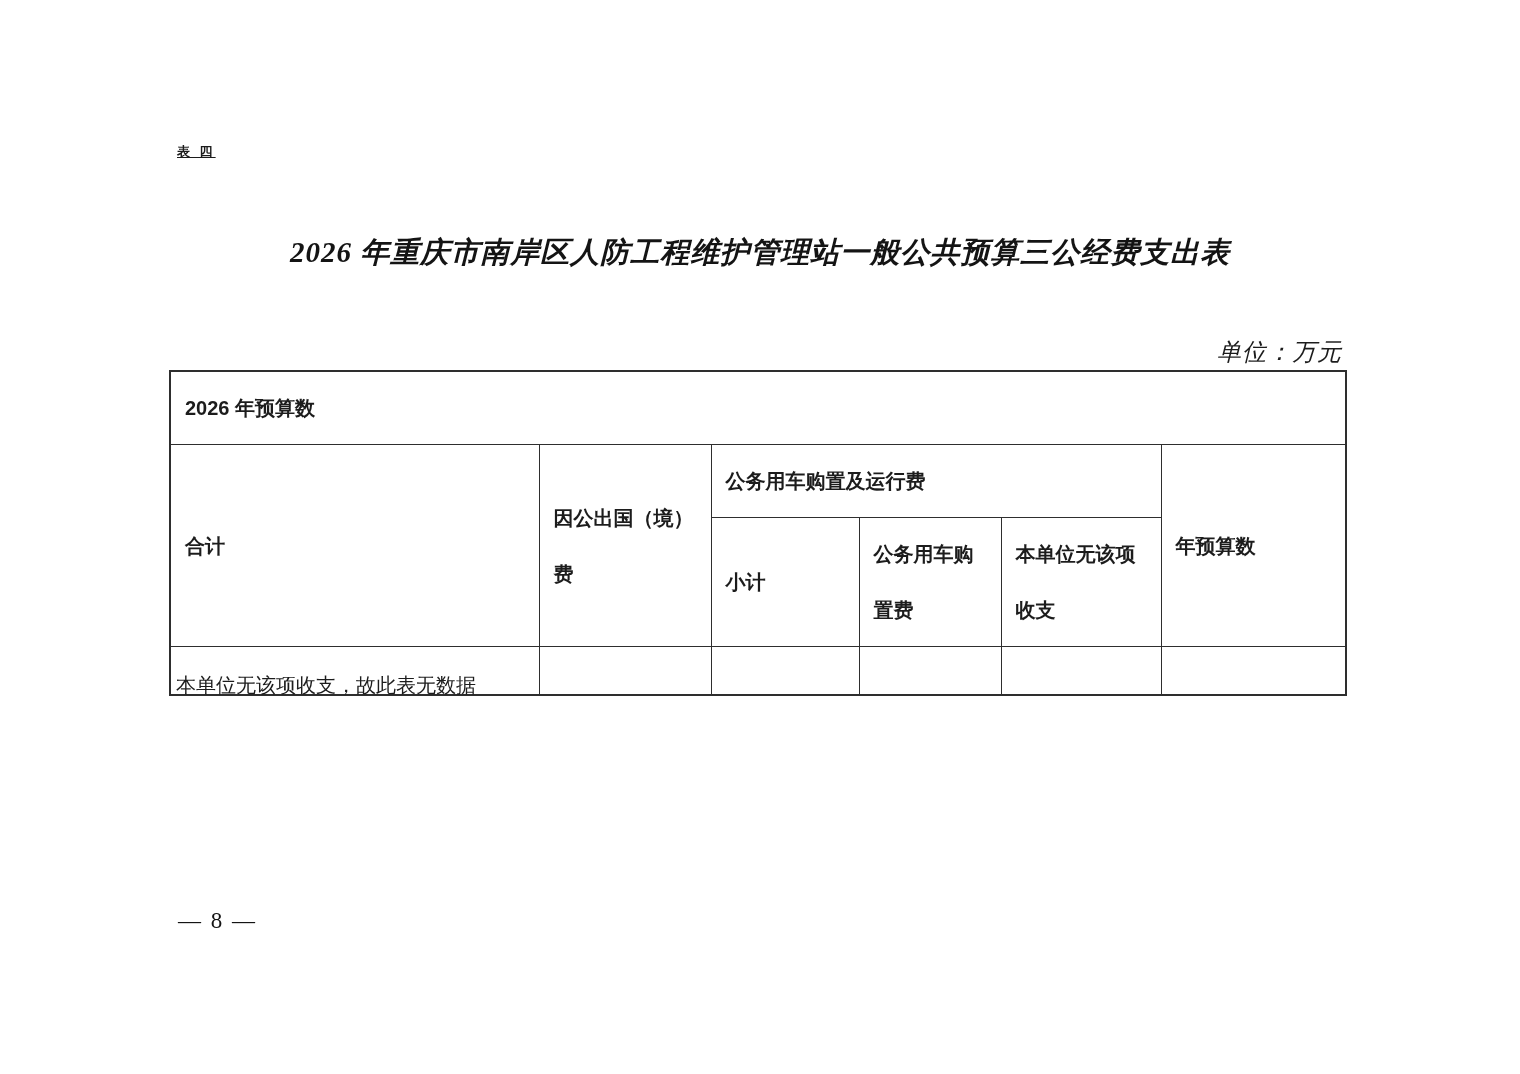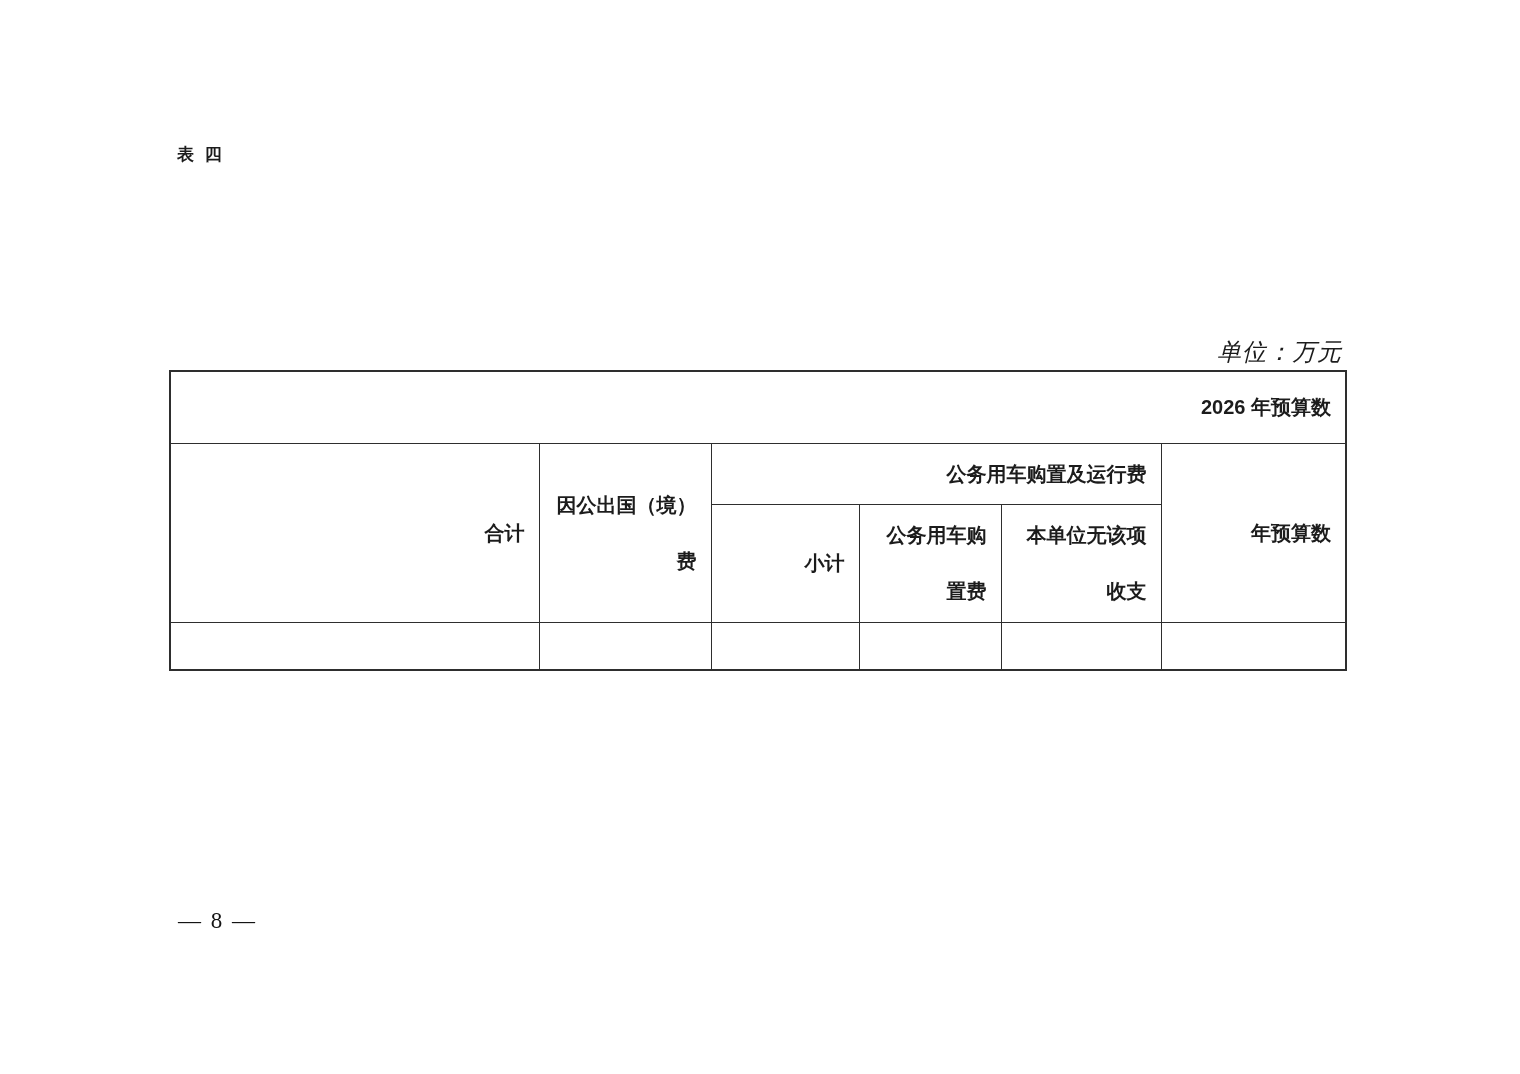--- a/index.html
+++ b/index.html
@@ -12,23 +12,24 @@
     color: #1c1c1c;
     font-family: "Liberation Sans", sans-serif;
     overflow: hidden;
   }
   .table-label {
     position: absolute;
     left: 177px;
     top: 143px;
     font-family: "Liberation Sans", sans-serif;
     font-weight: bold;
-    font-size: 17px;
+    font-size: 13px;
     letter-spacing: 3px;
     color: #1c1c1c;
+    text-decoration: underline;
   }
   .doc-title {
     position: absolute;
     left: 0;
     top: 233px;
     width: 100%;
     text-align: center;
     font-family: "Liberation Serif", serif;
     font-style: italic;
     font-weight: bold;
@@ -50,27 +51,27 @@
     position: absolute;
     left: 169px;
     top: 370px;
     width: 1176px;
     border-collapse: collapse;
     table-layout: fixed;
     border: 2px solid #2e2e2e;
   }
   .budget-table th, .budget-table td {
     border: 1px solid #2e2e2e;
-    text-align: right;
+    text-align: left;
     vertical-align: middle;
     font-family: "Liberation Sans", sans-serif;
     font-weight: bold;
     font-size: 20px;
     color: #1c1c1c;
-    padding: 0 14px;
+    padding: 8px 14px;
     line-height: 2.8;
   }
   .row-year { height: 72px; }
   .row-group { height: 61px; }
   .row-sub { height: 118px; }
   .row-data { height: 48px; }
   .budget-table td.data-cell { font-weight: normal; line-height: 1.2; }
   .footer-note {
     position: absolute;
     left: 176px;
@@ -89,20 +90,21 @@
     color: #141414;
   }
 </style>
 </head>
 <body>
 
 <div class="page">
 
   <div class="table-label">表 四</div>
 
+  <div class="doc-title">2026 年重庆市南岸区人防工程维护管理站一般公共预算三公经费支出表</div>
 
   <div class="unit-note">单位：万元</div>
 
   <table class="budget-table">
     <colgroup>
       <col style="width:369px">
       <col style="width:172px">
       <col style="width:148px">
       <col style="width:142px">
       <col style="width:160px">
@@ -127,16 +129,17 @@
         <td class="data-cell"></td>
         <td class="data-cell"></td>
         <td class="data-cell"></td>
         <td class="data-cell"></td>
         <td class="data-cell"></td>
         <td class="data-cell"></td>
       </tr>
     </tbody>
   </table>
 
+  <div class="footer-note">本单位无该项收支，故此表无数据</div>
 
   <div class="page-number">— 8 —</div>
 
 </div>
 
 </body></html>

